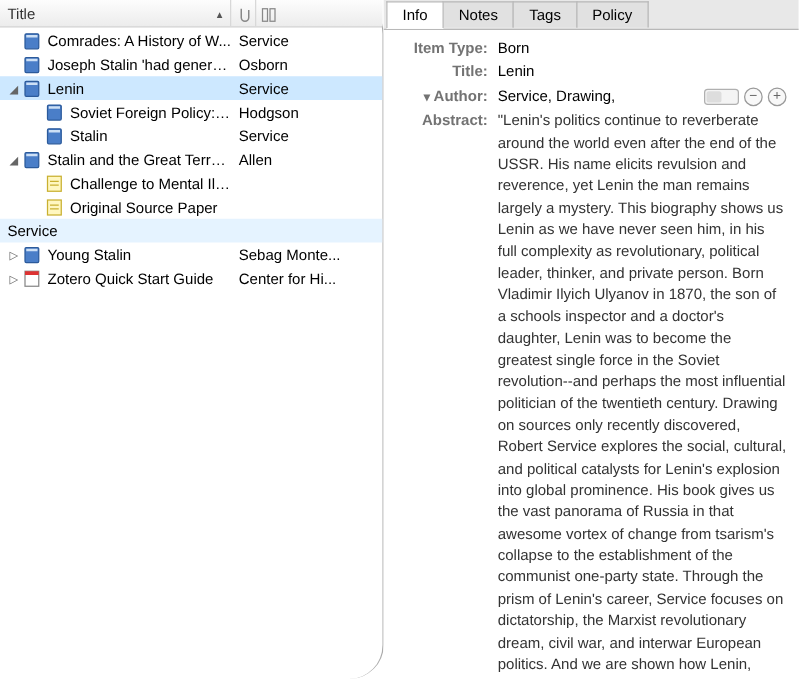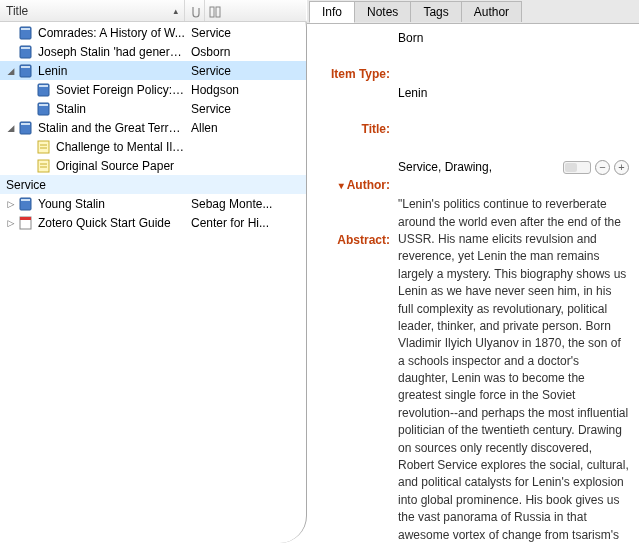--- a/index.html
+++ b/index.html
@@ -145,24 +145,23 @@
     line-height: 1.45;
   }
   .field-row {
     display: flex;
     margin-bottom: 2px;
   }
   .field-label {
     width: 85px;
     text-align: right;
     font-weight: bold;
-    color: #c2410c;
+    color: #737373;
     padding-right: 8px;
     flex-shrink: 0;
-    margin-top: 36px;
   }
   .field-value {
     flex: 1;
     color: #000;
   }
   .author-row .field-value {
     display: flex;
     align-items: center;
     gap: 4px;
   }
@@ -349,21 +348,21 @@
         <div class="creator-cell">Center for Hi...</div>
       </div>
     </div>
 </div>
 
 <div class="right-pane">
   <div class="tabs" id="tabs">
       <div class="tab active">Info</div>
       <div class="tab">Notes</div>
       <div class="tab">Tags</div>
-      <div class="tab">Author</div>
+      <div class="tab">Policy</div>
     </div>
   <div class="details">
 
     <div class="field-row">
       <div class="field-label">Item Type:</div>
       <div class="field-value">Born</div>
     </div>
 
     <div class="field-row">
       <div class="field-label">Title:</div>

